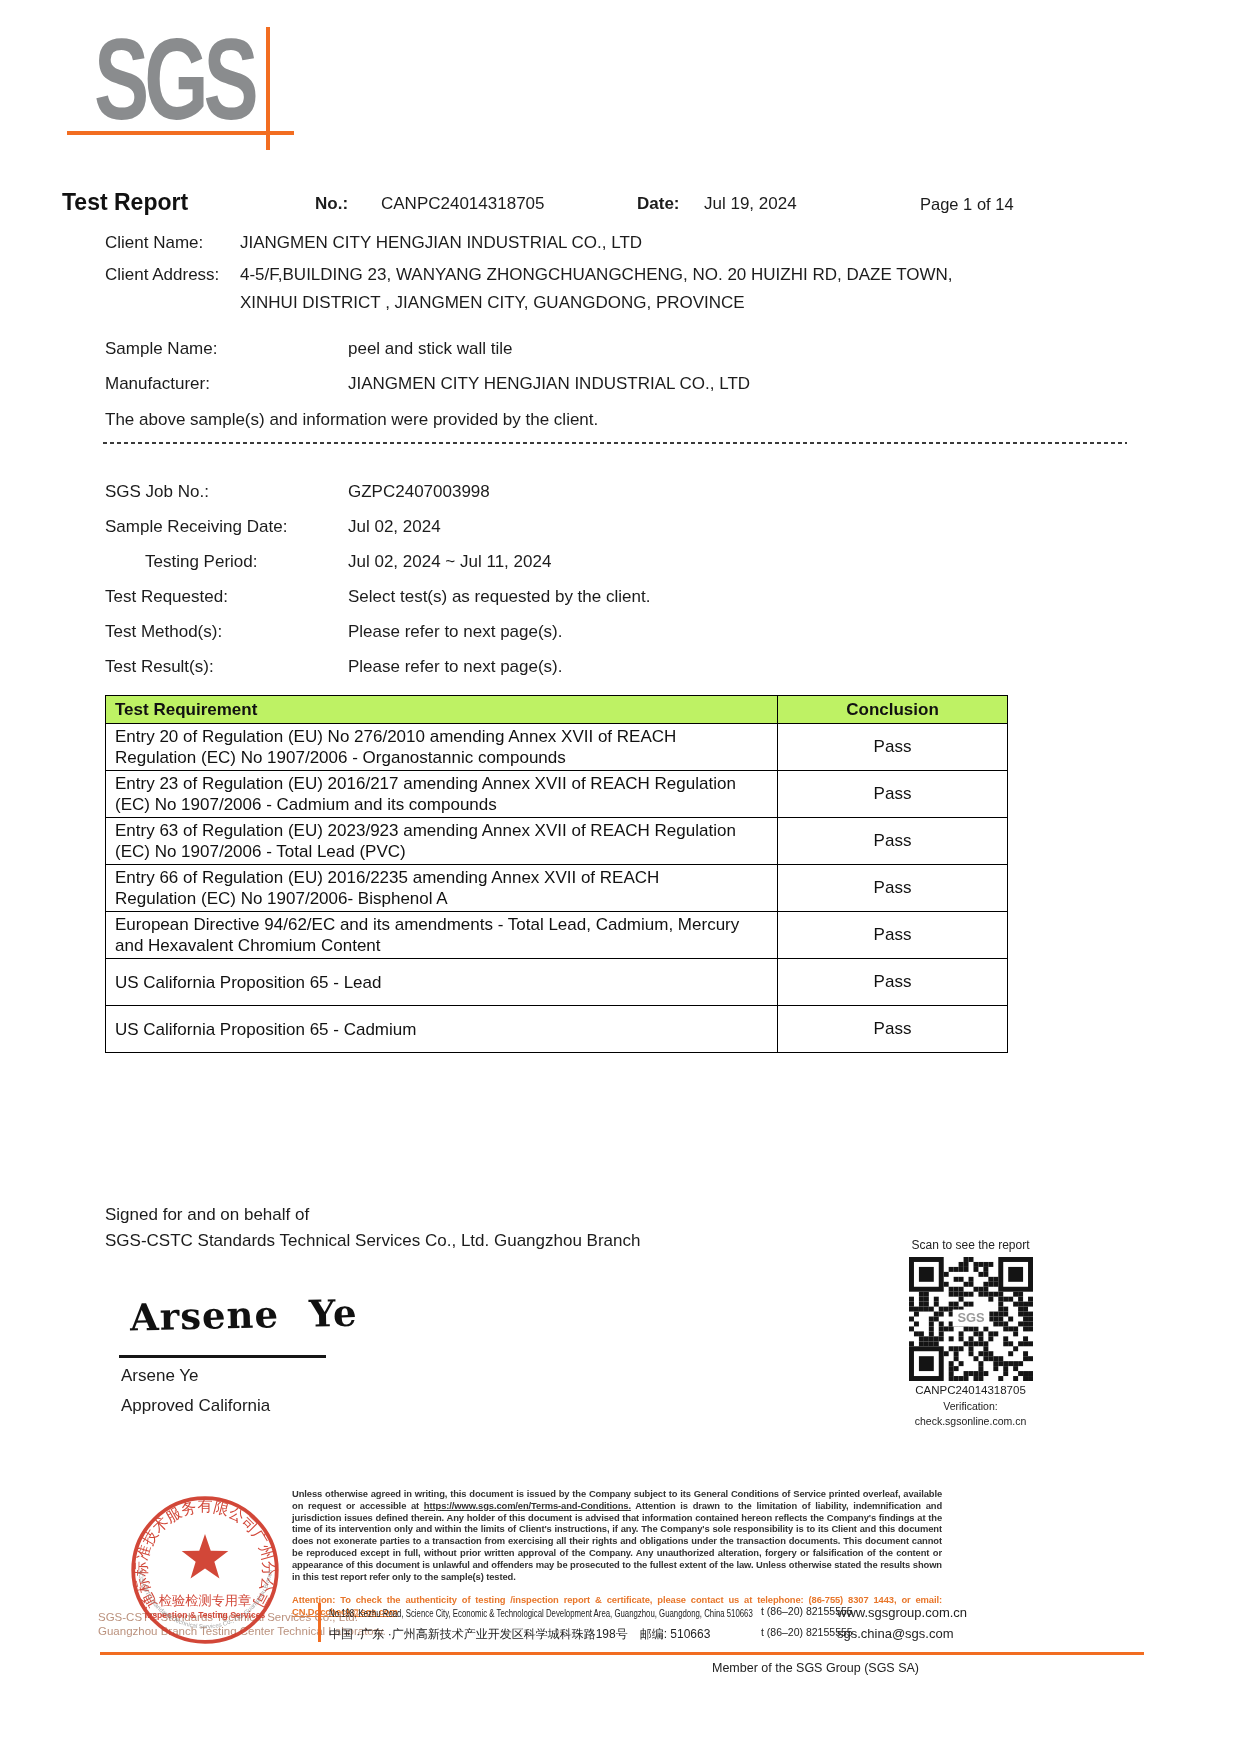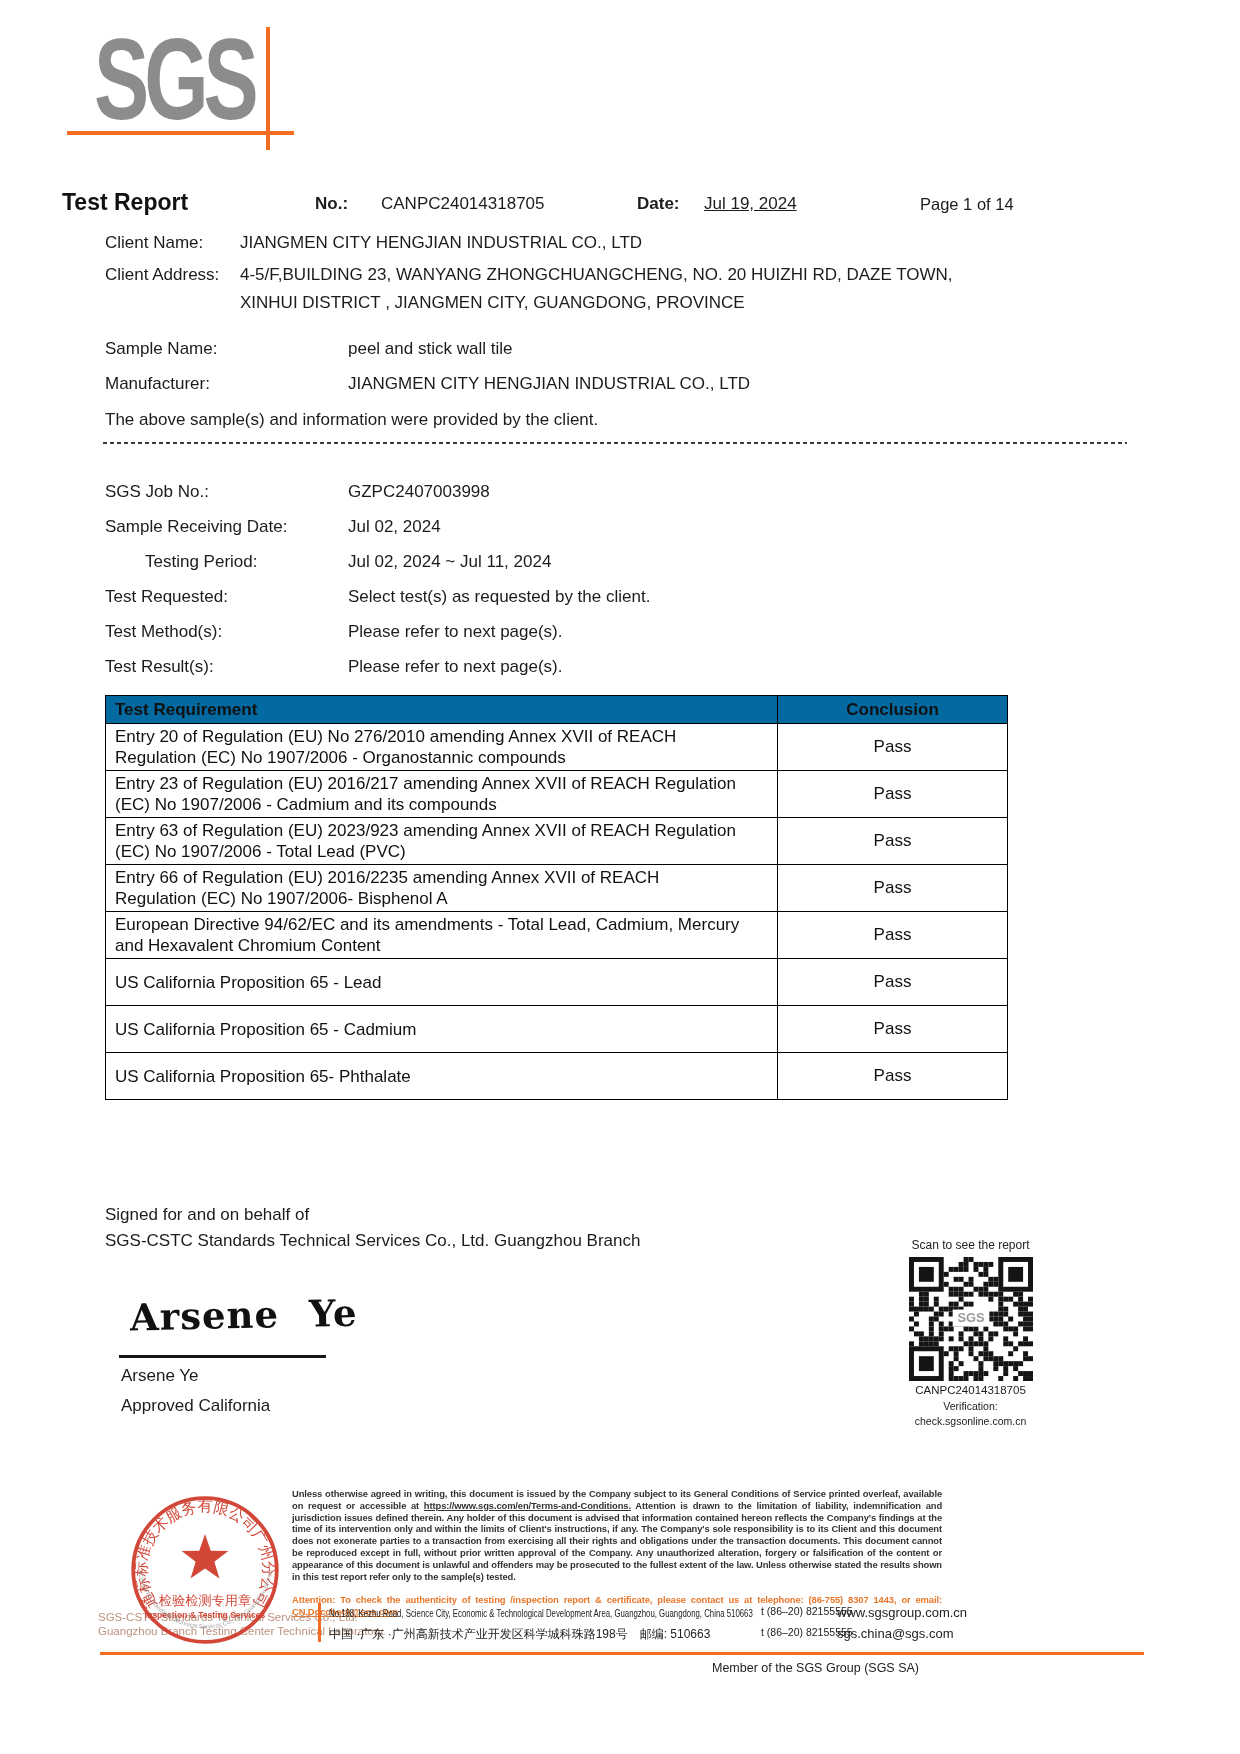--- a/index.html
+++ b/index.html
@@ -26,21 +26,21 @@
   .val { font-size:17px; }
 
   .addr-val { position:absolute; left:240px; top:261px; width:730px; font-size:17px; line-height:28px; white-space:normal; }
 
   .dashes { position:absolute; left:103px; top:442px; width:1024px; height:2px;
     background:repeating-linear-gradient(90deg,#3a3a3a 0 4px,transparent 4px 7px); }
 
   
   .results { position:absolute; left:105px; top:695px; width:903px; border-collapse:collapse; table-layout:fixed; }
   .results th, .results td { border:1.5px solid #000; font-size:17px; color:#111; }
-  .results th { background:#0369a1; height:28px; }
+  .results th { background:#bef264; height:28px; }
   .results th.h-req { text-align:left; padding-left:9px; }
   .results td.c-req { padding:2px 32px 2px 9px; line-height:21px; word-wrap:break-word; white-space:normal; }
   .results td.c-concl, .results th.h-concl { width:230px; text-align:center; }
   .results tr.row { height:47px; }
 
   
   .handwritten { position:absolute; left:130px; top:1293px; font-family:"DejaVu Serif",serif;
     font-weight:bold; font-size:37px; color:#111; word-spacing:16px; letter-spacing:1px; transform:rotate(-1.2deg); }
   .sig-line { position:absolute; left:119px; top:1355px; width:207px; height:3px; background:#161616; }
 
@@ -83,21 +83,21 @@
 <div class="page">
 
   <div class="logo-text">SGS</div>
   <div class="logo-hline"></div>
   <div class="logo-vline"></div>
 
   <div class="abs t-title">Test Report</div>
   <div class="abs fs17 b" style="left:315px; top:195px;">No.:</div>
   <div class="abs fs17" style="left:381px; top:195px;">CANPC24014318705</div>
   <div class="abs fs17 b" style="left:637px; top:195px;">Date:</div>
-  <div class="abs fs17" style="left:704px; top:195px;text-decoration:underline;">Jul 19, 2024</div>
+  <div class="abs fs17" style="left:704px; top:195px;">Jul 19, 2024</div>
   <div class="abs" style="left:920px; top:196px; font-size:16.5px;">Page 1 of 14</div>
 
   <div class="abs lbl" style="left:105px; top:234px;">Client Name:</div>
   <div class="abs val" style="left:240px; top:234px;">JIANGMEN CITY HENGJIAN INDUSTRIAL CO., LTD</div>
   <div class="abs lbl" style="left:105px; top:266px;">Client Address:</div>
   <div class="addr-val">4-5/F,BUILDING 23, WANYANG ZHONGCHUANGCHENG, NO. 20 HUIZHI RD, DAZE TOWN, XINHUI DISTRICT , JIANGMEN CITY, GUANGDONG, PROVINCE</div>
 
   <div class="abs lbl" style="left:105px; top:340px;">Sample Name:</div>
   <div class="abs val" style="left:348px; top:340px;">peel and stick wall tile</div>
   <div class="abs lbl" style="left:105px; top:375px;">Manufacturer:</div>
@@ -144,24 +144,20 @@
     <tr class="row">
       <td class="c-req">European Directive 94/62/EC and its amendments - Total Lead, Cadmium, Mercury and Hexavalent Chromium Content</td>
       <td class="c-concl">Pass</td>
     </tr>
     <tr class="row">
       <td class="c-req">US California Proposition 65 - Lead</td>
       <td class="c-concl">Pass</td>
     </tr>
     <tr class="row">
       <td class="c-req">US California Proposition 65 - Cadmium</td>
-      <td class="c-concl">Pass</td>
-    </tr>
-    <tr class="row">
-      <td class="c-req">US California Proposition 65- Phthalate</td>
       <td class="c-concl">Pass</td>
     </tr>
   </tbody>
     </table>
 
   <div class="abs fs17" style="left:105px; top:1206px;">Signed for and on behalf of</div>
   <div class="abs fs17" style="left:105px; top:1232px;">SGS-CSTC Standards Technical Services Co., Ltd. Guangzhou Branch</div>
   <div class="handwritten">Arsene Ye</div>
   <div class="sig-line"></div>
   <div class="abs fs17" style="left:121px; top:1367px;">Arsene Ye</div>

